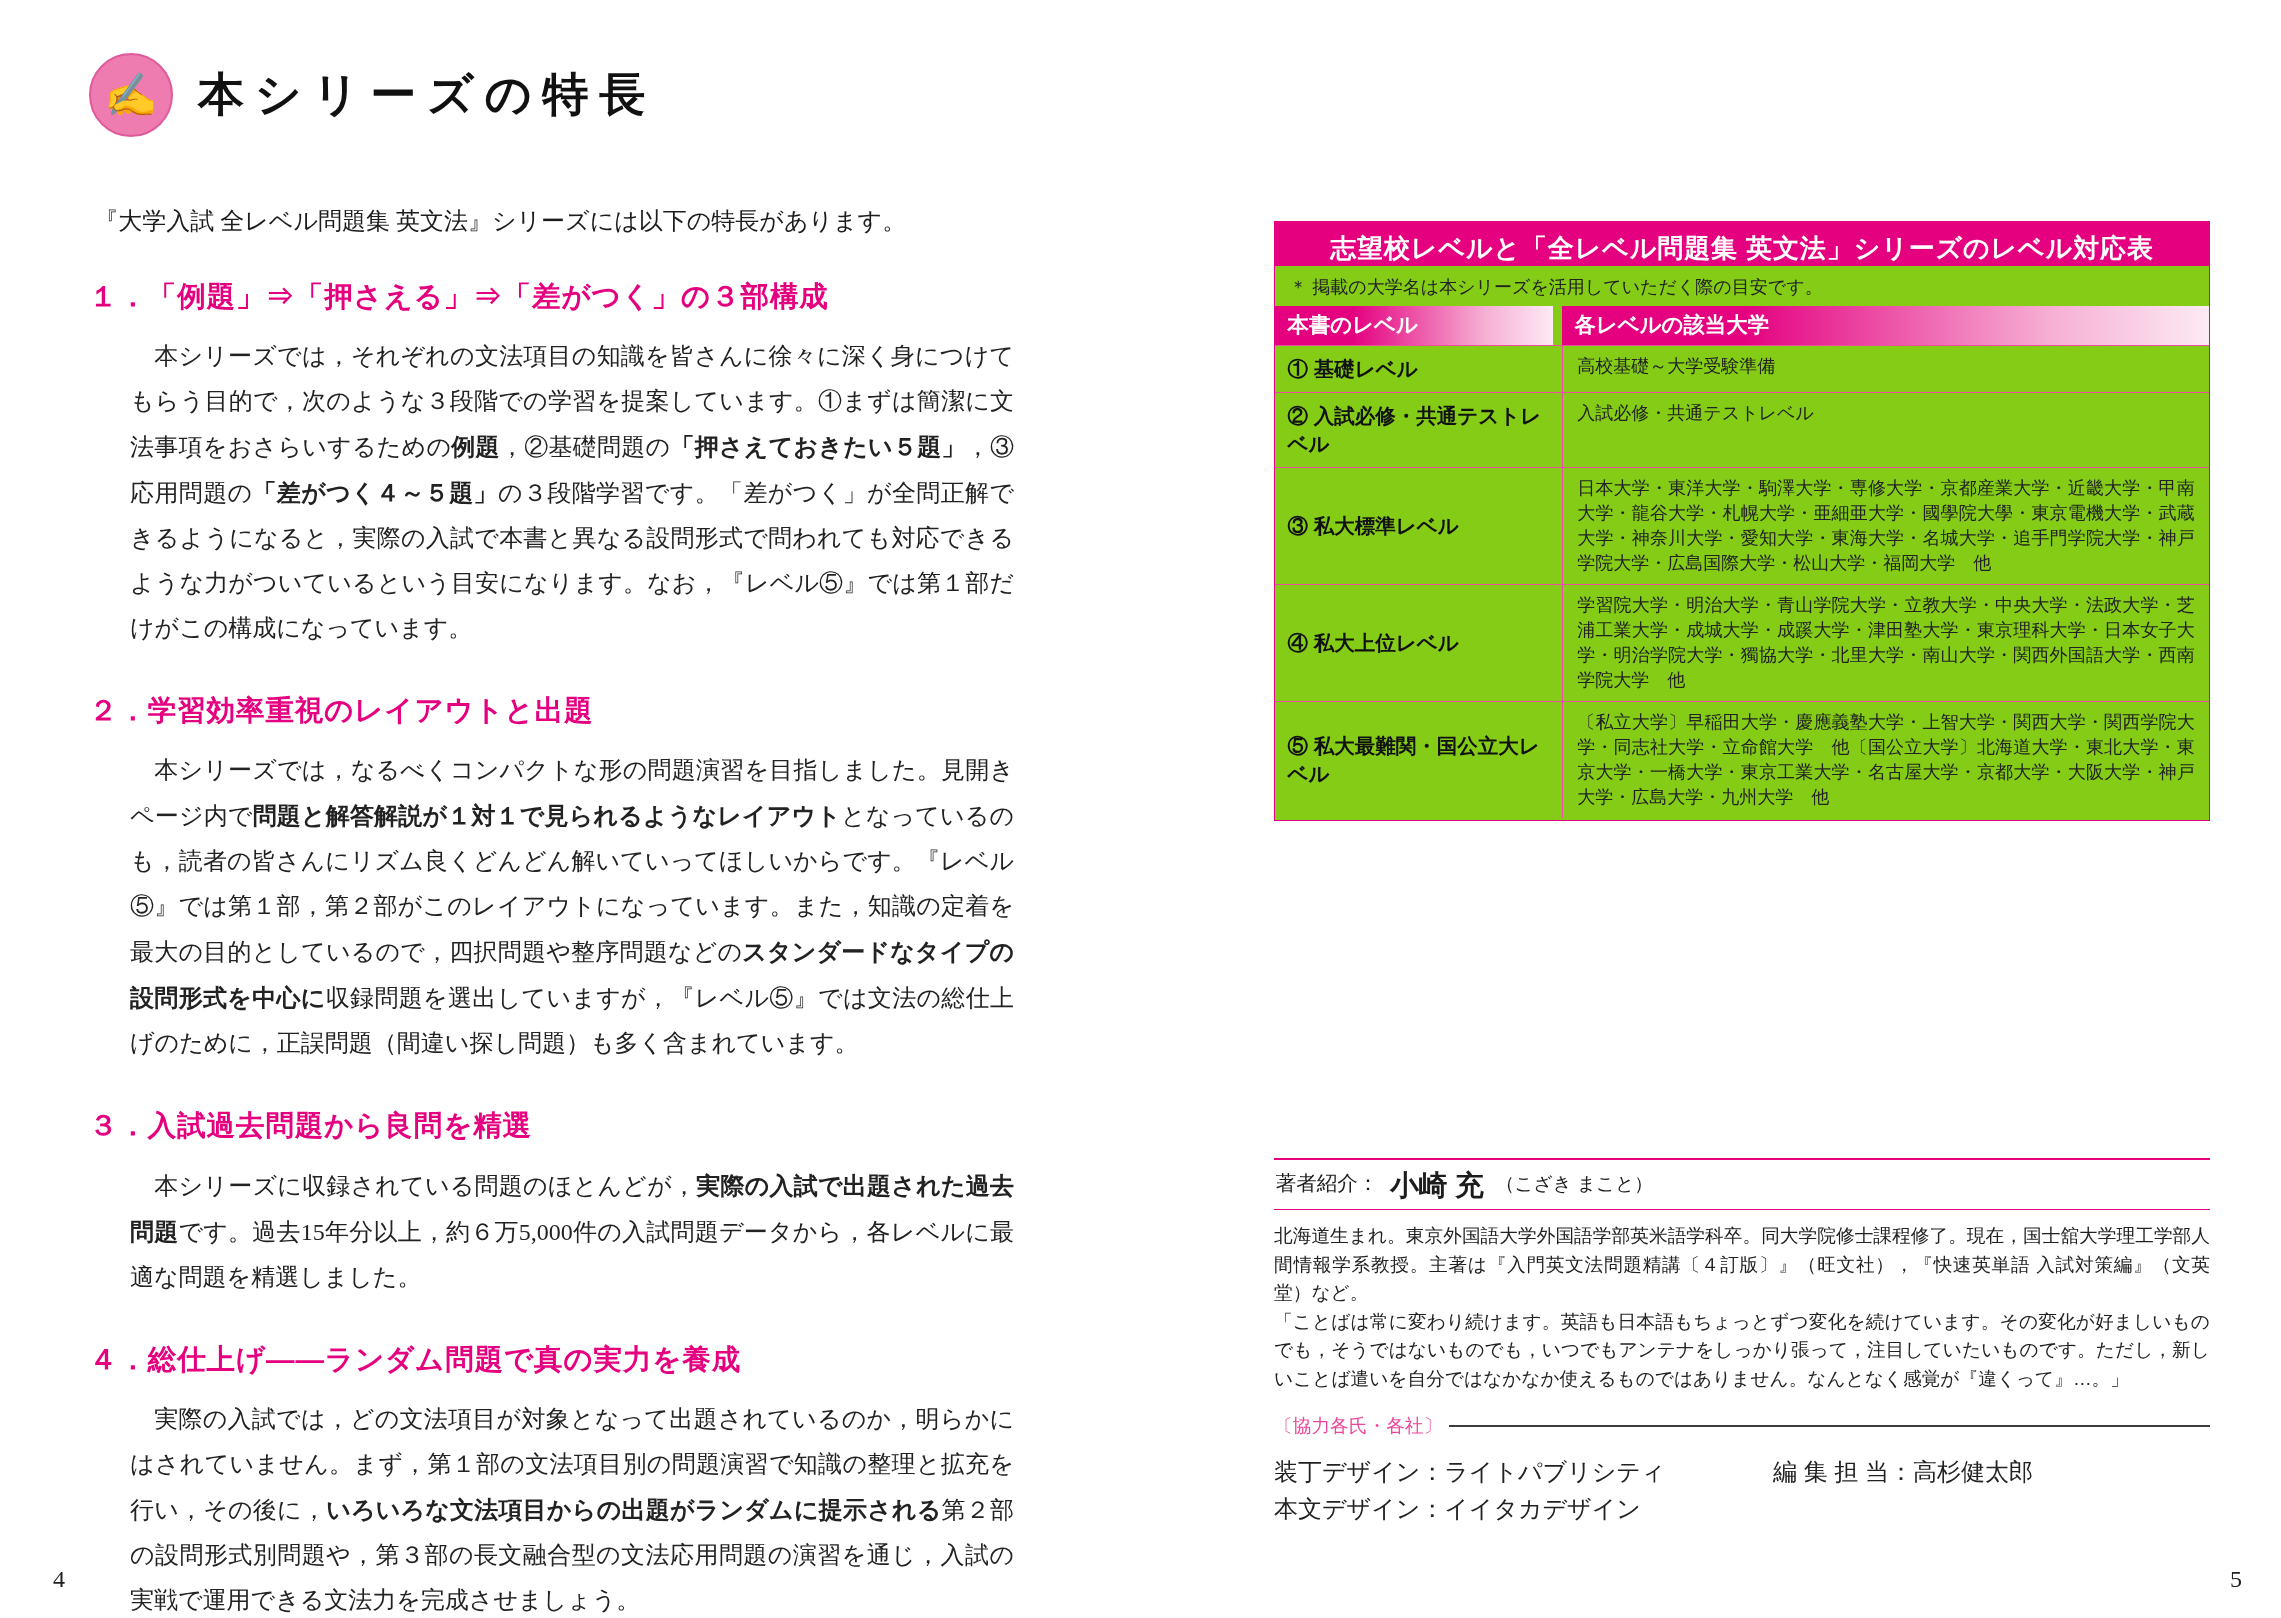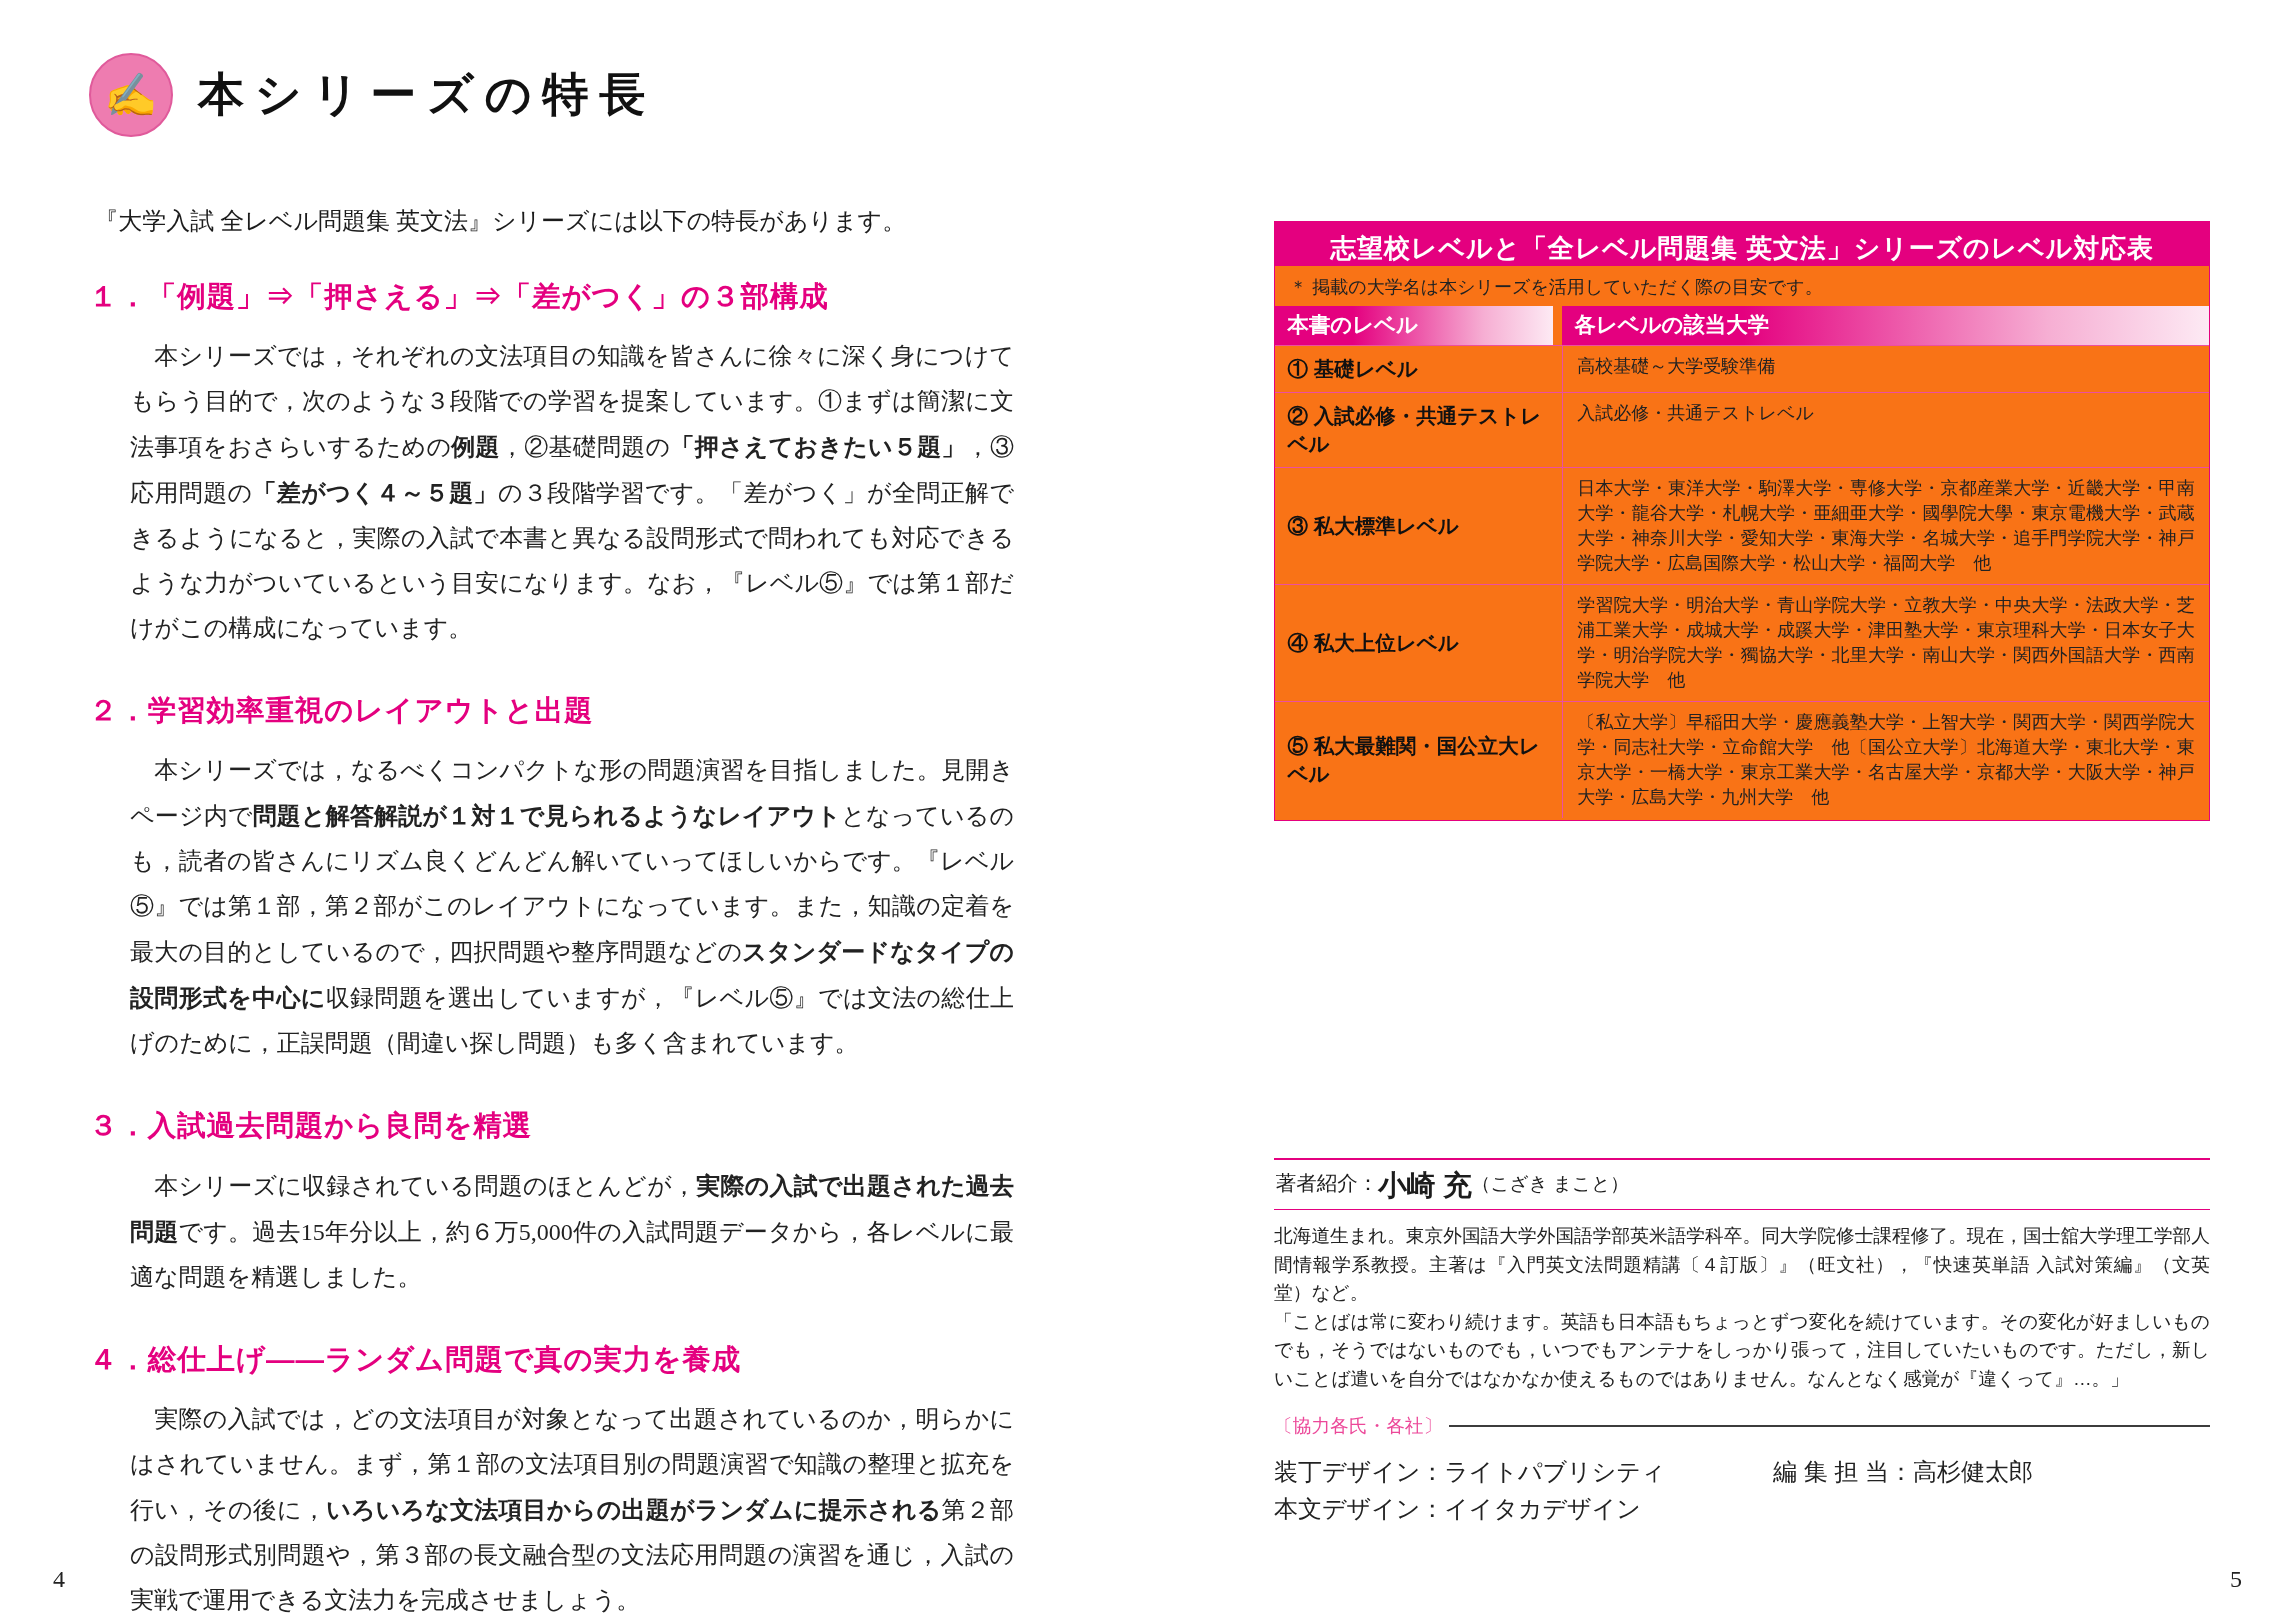--- a/index.html
+++ b/index.html
@@ -38,21 +38,21 @@
   .pn-right { right:39px; }
 
   
   .page-right { position:absolute; left:1274px; top:0; width:936px; height:1618px; }
 
   .ltable { position:absolute; top:221px; left:0; width:100%; }
   .ltable-title {
     background:#e4007f; color:#fff; font-weight:bold; font-size:26px;
     text-align:center; height:45px; line-height:55px; letter-spacing:0.9px;
   }
-  .ltable-body { border:1.8px solid #e4007f; border-top:0; background:#f97316; padding-bottom:1.8px; }
+  .ltable-body { border:1.8px solid #e4007f; border-top:0; background:#84cc16; padding-bottom:1.8px; }
   .ltable-note { font-size:18px; color:#222; padding:9px 14.3px 7.1px; }
   .hrow { display:flex; gap:9px; }
   .hcell {
     height:39px; line-height:39px; font-size:21.4px; font-weight:bold; color:#ffffff;
     padding-left:12.5px;
     background:linear-gradient(90deg,#e4007f 0%,#e4007f 28%,#f6aed3 75%,#fdeaf4 100%);
   }
   .hcell-1 { width:278px; }
   .hcell-2 { flex:1; }
   .t-row { display:flex; border-top:0.9px solid #ec4fa0; }
@@ -64,21 +64,21 @@
   }
   .t-unis {
     flex:1; border-left:0.9px solid #ec4fa0;
     padding:8px 14.3px; font-size:18px; line-height:25px; color:#222;
     text-align:justify;
   }
 
   .author { position:absolute; top:1158px; left:0; width:100%; }
   .author-head {
     border-top:2.7px solid #e4007f; border-bottom:1.8px solid #e4007f;
-    display:flex; align-items:flex-end; gap:0; padding:9px 1.8px 9px;
+    display:flex; align-items:flex-end; gap:12px; padding:9px 1.8px 9px;
   }
   .author-label { font-size:20.5px; padding-bottom:2.7px; }
   .author-name { font-size:28.5px; font-weight:bold; line-height:1; }
   .author-kana { font-size:18.7px; padding-bottom:2.7px; }
   .author-bio { padding-top:12.5px; font-size:18.7px; line-height:28.5px; color:#222; text-align:justify; }
 
   .credits { position:absolute; top:1413px; left:0; width:100%; }
   .credits-head { display:flex; align-items:center; font-size:18.7px; color:#ec4899; }
   .credits-rule { flex:1; height:1.8px; background:#3c3c3c; margin-left:7.1px; }
   .credits-body { display:flex; margin-top:14.3px; font-size:24px; color:#222; }

